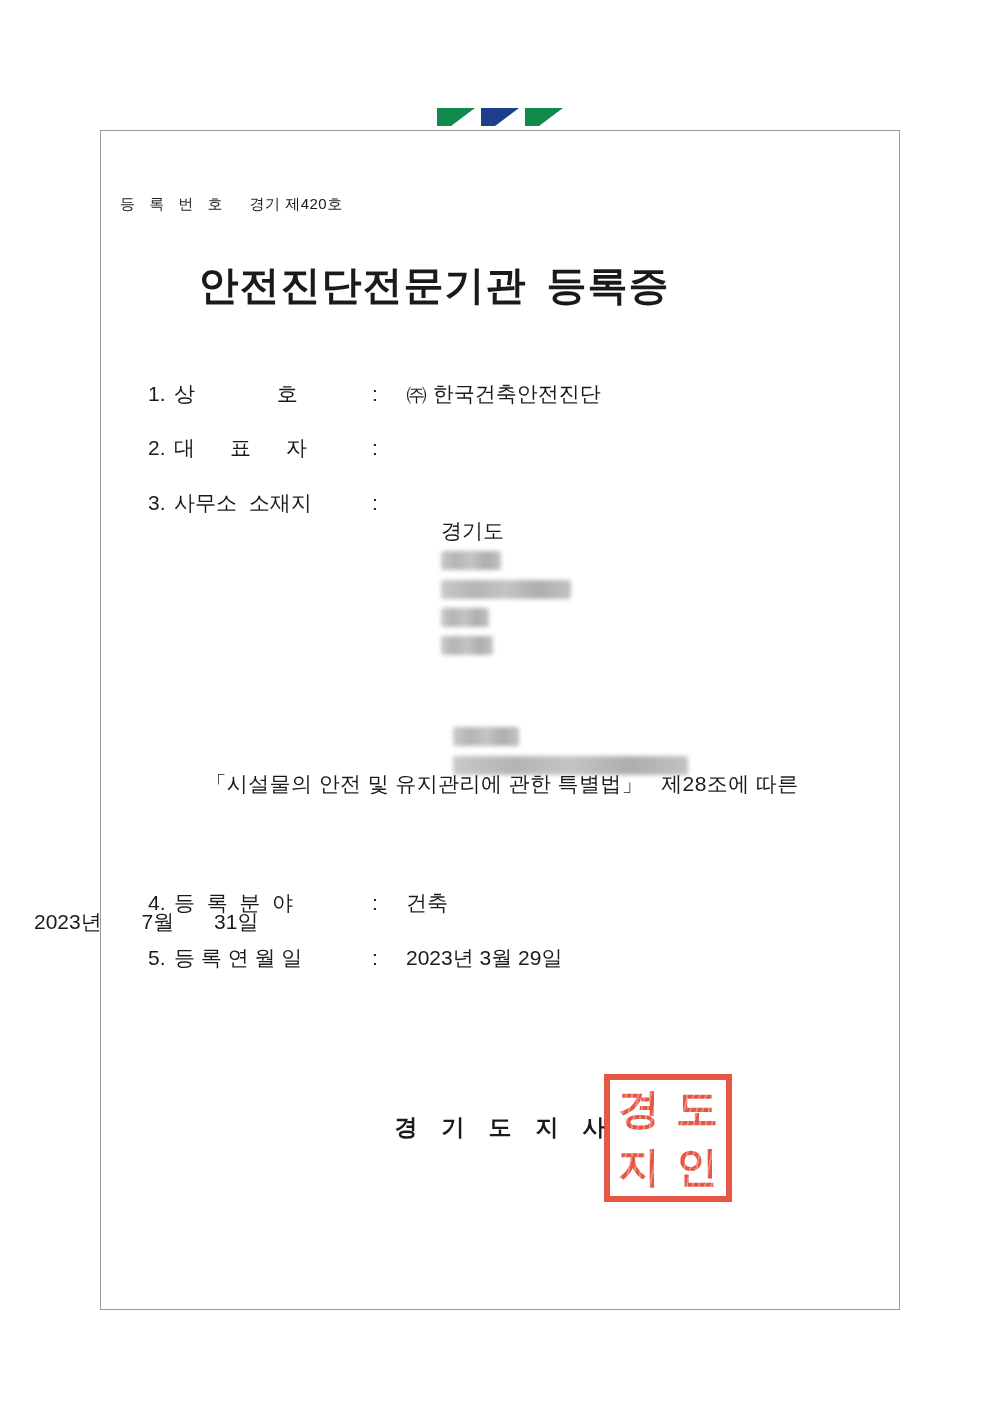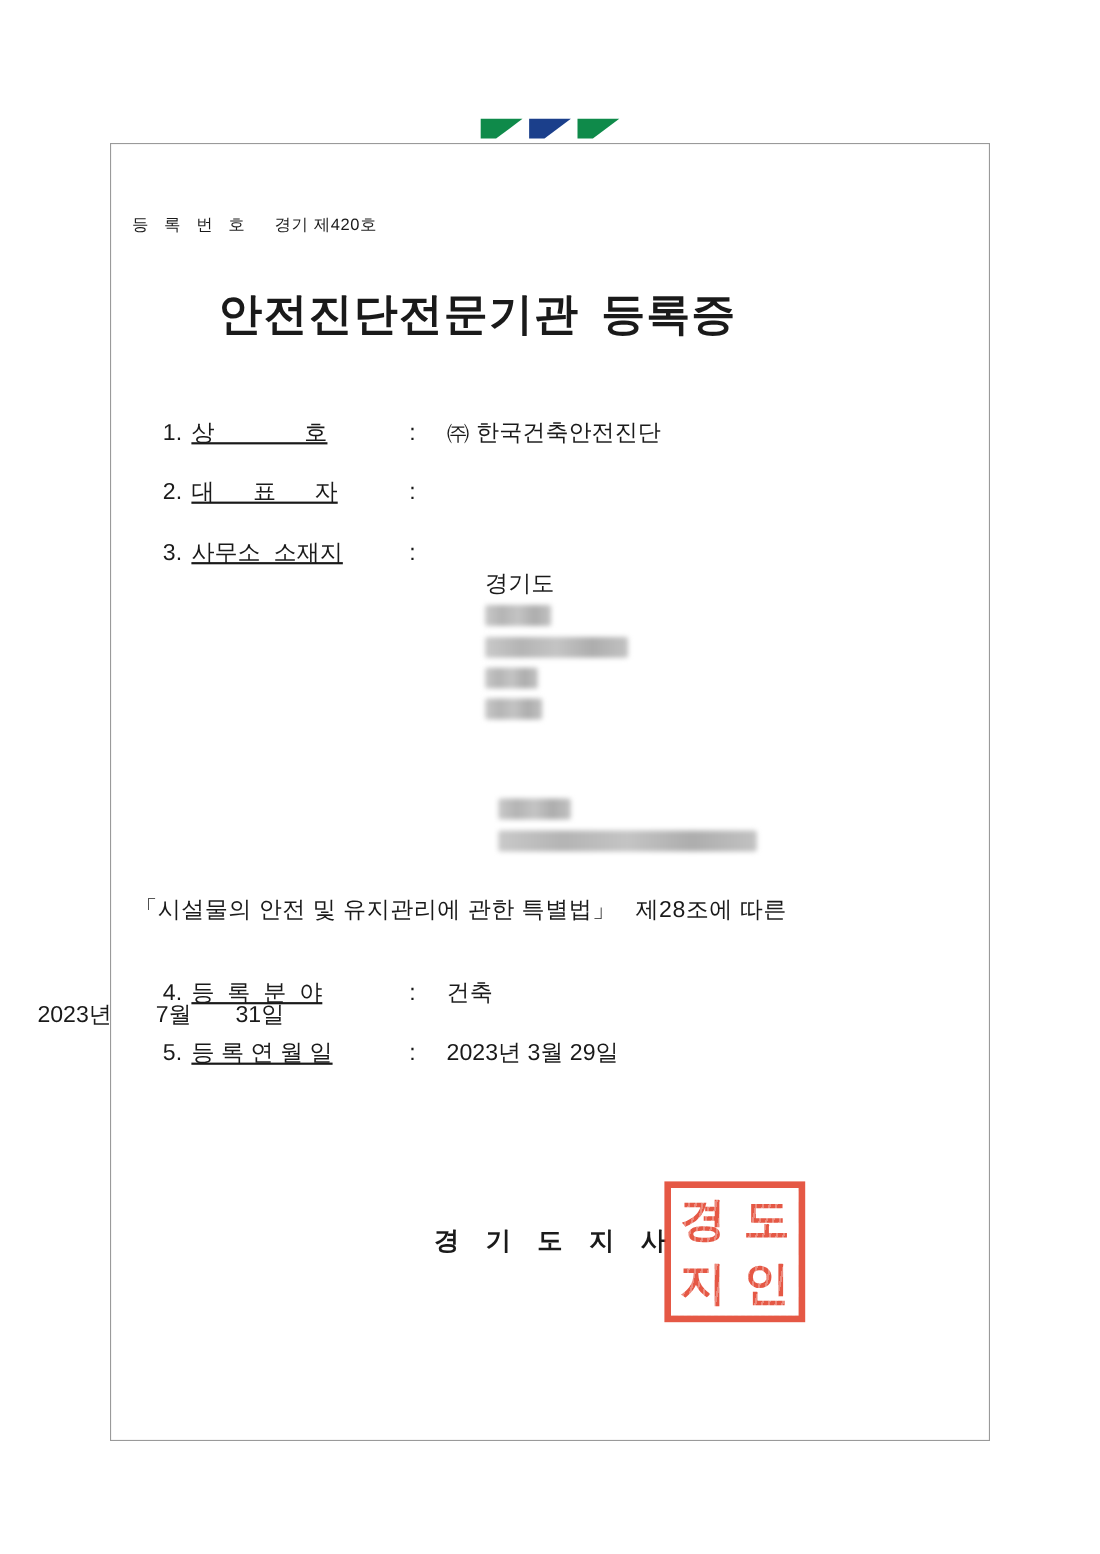--- a/index.html
+++ b/index.html
@@ -95,21 +95,20 @@
     line-height: 1.35;
   }
   .field-num {
     width: 26px;
     flex: none;
   }
   .field-label {
     width: 198px;
     flex: none;
     white-space: pre;
-    text-decoration: underline;
   }
   .field-colon {
     width: 18px;
     flex: none;
     text-align: left;
   }
   .field-value {
     flex: 1;
     white-space: pre-wrap;
     margin-left: 16px;
@@ -132,25 +131,26 @@
   .redact.addr-b { width: 130px; }
   .redact.addr-c { width: 48px; }
   .redact.addr-d { width: 52px; }
   .redact.addr-e { width: 66px; }
   .redact.addr-f { width: 235px; }
 
   
   .statement {
     position: absolute;
     left: 122px;
-    top: 806px;
+    top: 762px;
     width: 760px;
     font-size: 21px;
     line-height: 2.05;
     letter-spacing: 0.4px;
+    text-align: center;
   }
   .statement .sp { display: inline-block; width: 9px; }
 
   
   .issue-date {
     position: absolute;
     left: 0;
     top: 908px;
     width: 870px;
     font-size: 21px;

